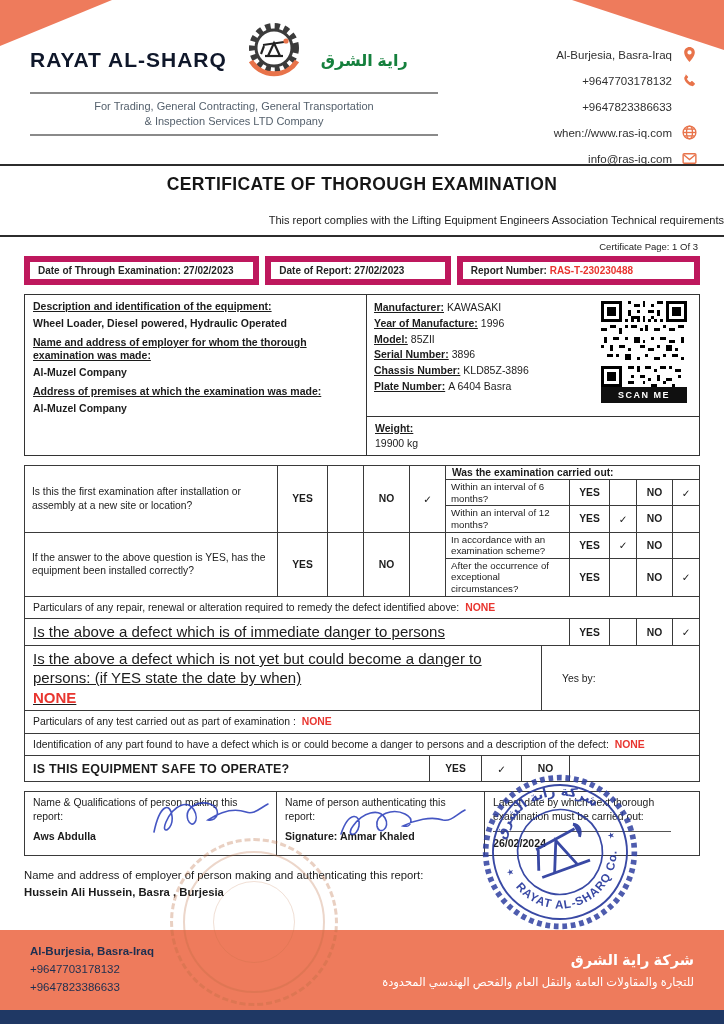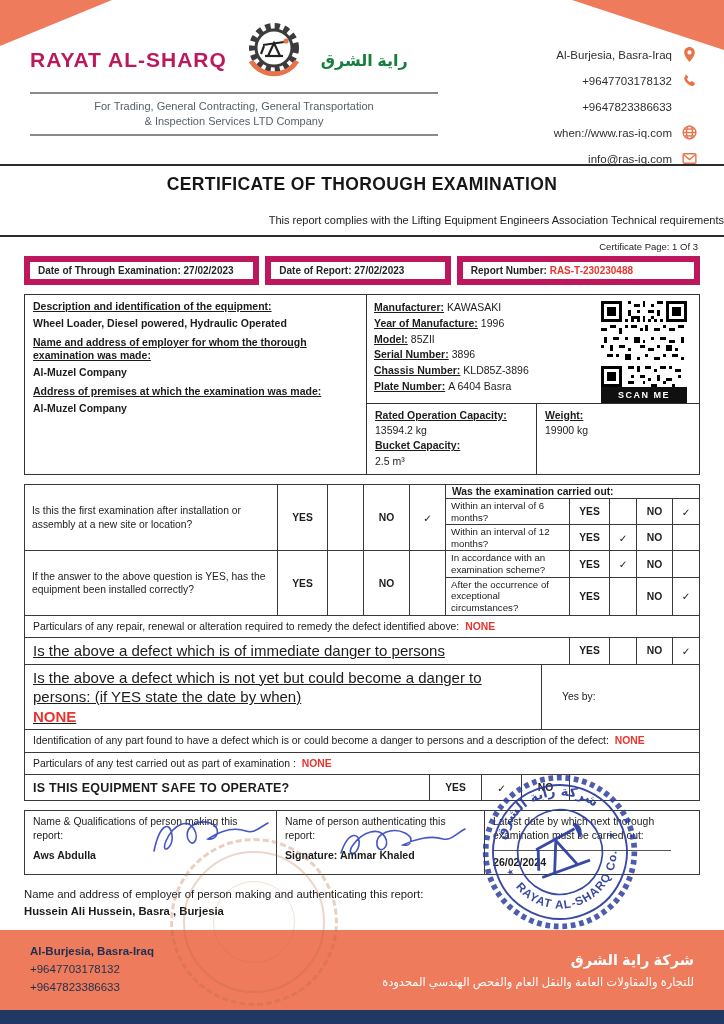--- a/index.html
+++ b/index.html
@@ -10,21 +10,21 @@
 
   
   .corner { position:absolute; top:0; z-index:3; background:#EE7B5C; }
   .corner-left  { left:0;  width:112px; height:46px; clip-path:polygon(0 0,100% 0,0 100%); }
   .corner-right { right:0; width:152px; height:50px; clip-path:polygon(0 0,100% 0,100% 100%); }
 
   
   .header { display:flex; justify-content:space-between; padding:14px 26px 0 30px; height:158px; }
   .brand { width:408px; }
   .brand-row { display:flex; align-items:center; gap:10px; margin-top:24px; }
-  .brand-en { font-size:21px; font-weight:bold; color:#be185d; letter-spacing:1px; white-space:nowrap; }
+  .brand-en { font-size:21px; font-weight:bold; color:#0f172a; letter-spacing:1px; white-space:nowrap; }
   .brand-ar { font-size:16px; font-weight:bold; color:#15803d; }
   .logo-svg { width:74px; height:62px; margin-top:-18px; flex:0 0 auto; }
   .tagline { margin-top:10px; border-top:2px solid #8a8a8a; border-bottom:2px solid #8a8a8a;
              padding:5px 4px; text-align:center; font-size:11px; color:#55616d; line-height:1.35; }
   .contacts { display:flex; flex-direction:column; gap:9px; margin-top:32px; align-items:flex-end; }
   .contact-line { display:flex; align-items:center; gap:9px; font-size:11.5px; color:#2f2f2f; }
   .cicon { width:17px; height:17px; flex:0 0 auto; }
   .cicon.spacer { visibility:hidden; }
 
   
@@ -314,26 +314,20 @@
                 <rect x="14" y="27" width="1" height="1"></rect>
                 <rect x="17" y="28" width="2" height="1"></rect>
                 <rect x="21" y="27" width="1" height="1"></rect>
                 <rect x="24" y="28" width="1" height="1"></rect>
             </g>
           </svg>
           <div class="scanme">SCAN ME</div>
         </div>
       </div>
       <div class="eq-bottom">
-        <div class="cap-cell">
-          <div class="u">Rated Operation Capacity:</div>
-          <div>13594.2 kg</div>
-          <div class="u">Bucket Capacity:</div>
-          <div>2.5 m³</div>
-        </div>
         <div class="weight-cell">
           <div class="u">Weight:</div>
           <div>19900 kg</div>
         </div>
       </div>
     </div>
   </section>
 
   <section class="exam">
 
@@ -401,26 +395,26 @@
 
     <div class="xrow future">
       <div class="grow">
         <span>Is the above a defect which is not yet but could become a danger to persons: (if YES state the date by when)</span>
           <span class="red">NONE</span>
       </div>
       <div class="yesby">Yes by:</div>
     </div>
 
     <div class="xrow trow">
+      <span>Particulars of any test carried out as part of examination :</span>
+      <span class="red ml3">NONE</span>
+    </div>
+
+    <div class="xrow trow">
       <span>Identification of any part found to have a defect which is or could become a danger to persons and a description of the defect:</span>
-      <span class="red ml3">NONE</span>
-    </div>
-
-    <div class="xrow trow">
-      <span>Particulars of any test carried out as part of examination :</span>
       <span class="red ml3">NONE</span>
     </div>
 
     <div class="xrow saferow">
       <div class="safeq">IS THIS EQUIPMENT SAFE TO OPERATE?</div>
       <div class="cell s-yes">YES</div>
       <div class="cell s-chk">✓</div>
       <div class="cell s-no">NO</div>
       <div class="cell s-chk"></div>
       <div class="filler"></div>

